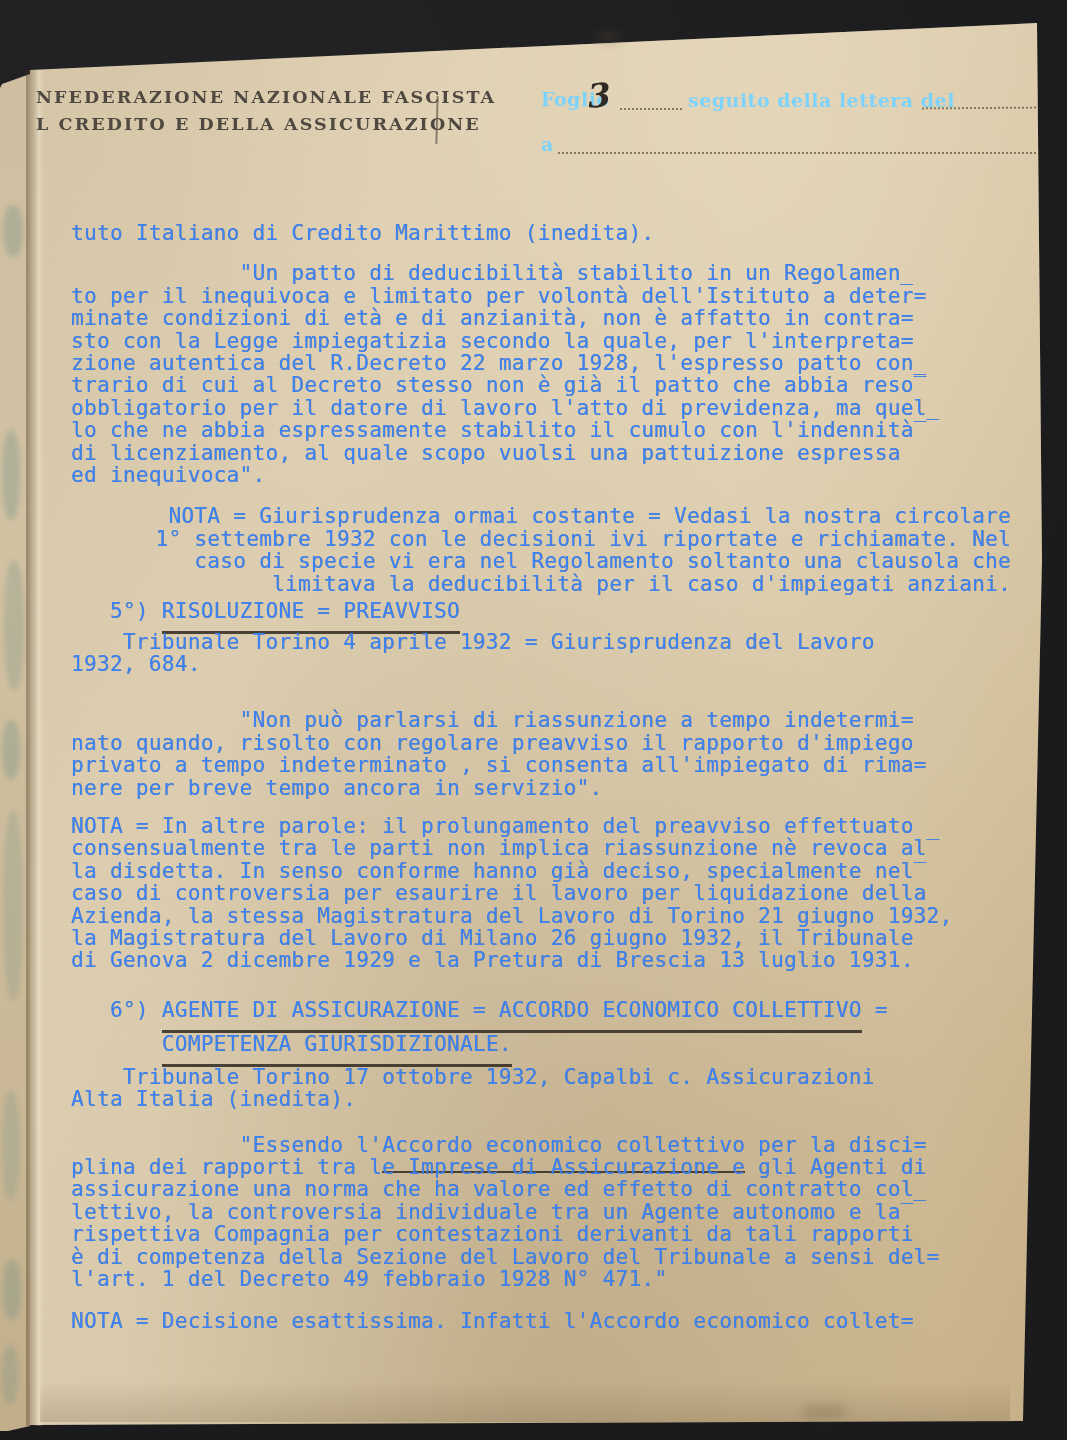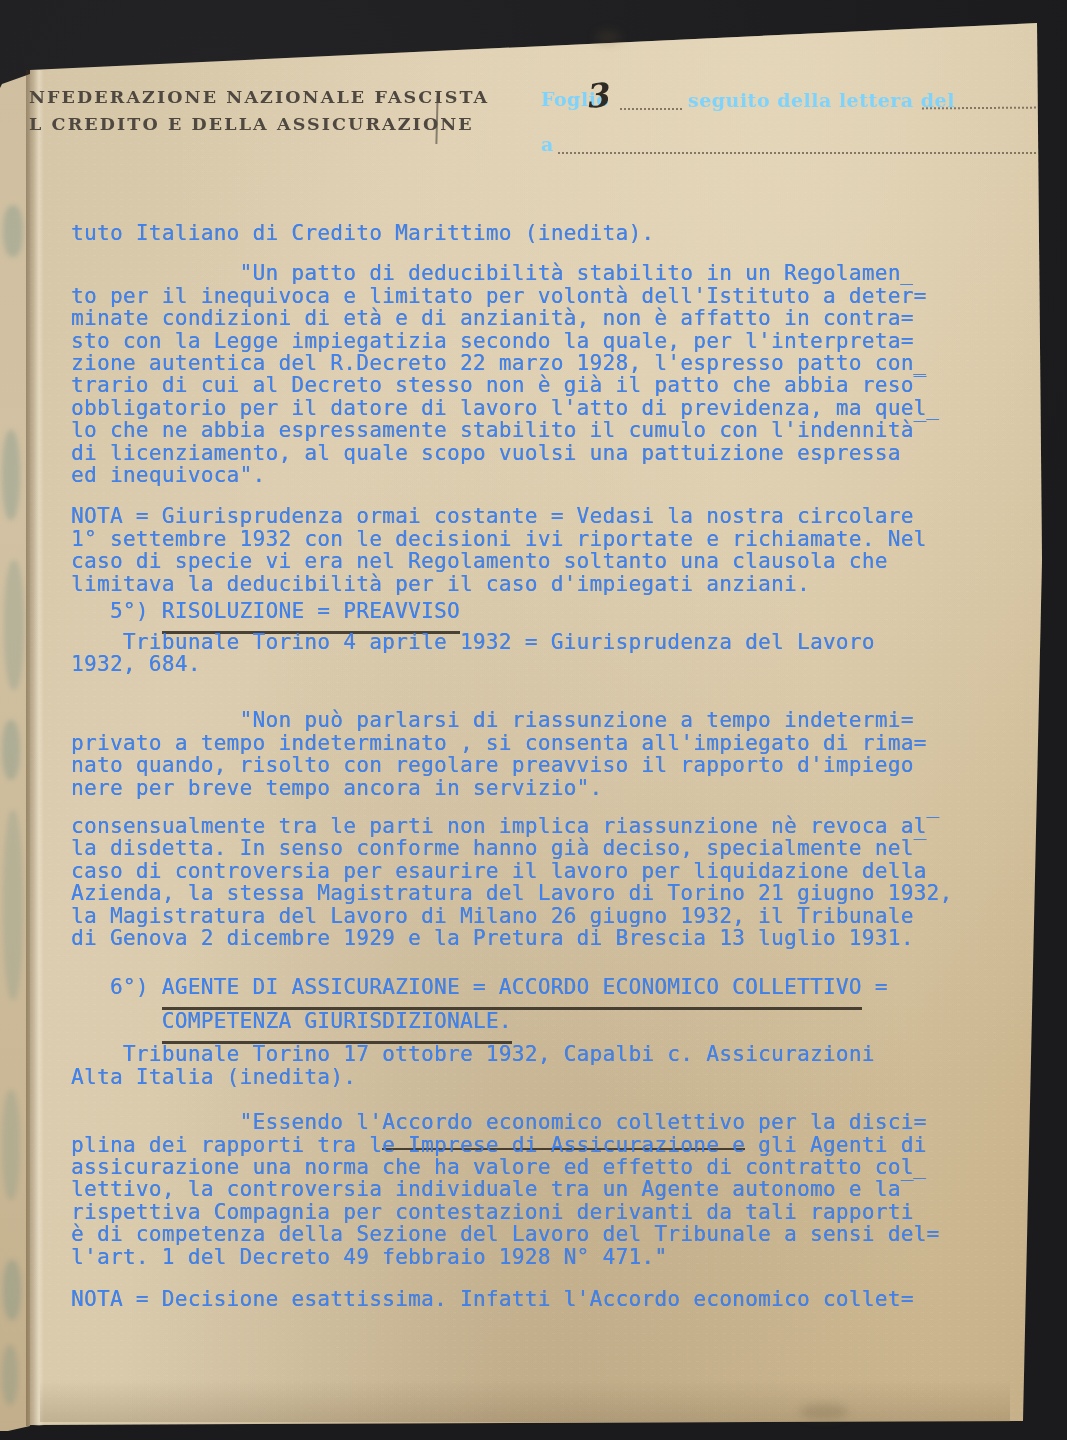--- a/index.html
+++ b/index.html
@@ -35,21 +35,21 @@
     background:linear-gradient(90deg,rgba(70,50,25,.40) 0%,rgba(70,50,25,.14) 42%,rgba(255,252,240,.28) 72%,rgba(0,0,0,0) 100%);
   }
   .bottom-shade{
     position:absolute;left:40px;top:1380px;width:970px;height:42px;z-index:2;
     background:linear-gradient(180deg,transparent,rgba(105,85,55,.22));
   }
   
   .bleed{position:absolute;z-index:2;filter:blur(2.5px);background:rgba(100,135,128,.30);border-radius:45%;}
   
   .letterhead{
-    position:absolute;left:29px;top:84px;z-index:3;
+    position:absolute;left:36px;top:84px;z-index:3;
     color:#4e4840;font-size:17.5px;font-weight:700;letter-spacing:2.1px;line-height:27px;
   }
   .form-label{
     position:absolute;z-index:3;color:#7dd3fc;font-size:19px;letter-spacing:.5px;font-weight:600;
   }
   .foglio-value{
     position:absolute;left:588px;top:76px;z-index:3;color:#2f2b24;
     font-size:33px;font-weight:700;font-style:italic;transform:rotate(-4deg);
     font-family:"DejaVu Serif",serif;
   }
@@ -73,21 +73,21 @@
     font-family:"DejaVu Sans Mono", monospace;
     font-size:21px;line-height:22.4px;letter-spacing:.32px;
     color:#3b82f6;white-space:pre;
     text-shadow:.3px .4px .5px rgba(58,50,38,.45);
   }
   .u{border-bottom:2px solid rgba(52,46,35,.88);padding-bottom:14px;}
   .t-heading .u,.t-heading-wide .u{border-bottom-width:3px;padding-bottom:8px;}
   .t-heading-wide .line{line-height:34px;}
   .block:nth-child(1){margin-bottom:18px;}
   .block:nth-child(2){margin-bottom:19px;}
-  .block:nth-child(3){margin-bottom:5px;}
+  .block:nth-child(3){margin-bottom:5px;text-align:right;}
   .block:nth-child(4){margin-bottom:8px;}
   .block:nth-child(5){margin-bottom:34px;}
   .block:nth-child(6){margin-bottom:16px;}
   .block:nth-child(7){margin-bottom:21px;}
   .block:nth-child(8){margin-bottom:5px;}
   .block:nth-child(9){margin-bottom:23px;}
   .block:nth-child(10){margin-bottom:20px;}
 </style>
 </head>
 <body>
@@ -147,25 +147,26 @@
     </div>
     <div class="block t-heading">
       <div class="line">   5°) <span class="u">RISOLUZIONE = PREAVVISO</span></div>
     </div>
     <div class="block t-citation">
       <div class="line">    Tribunale Torino 4 aprile 1932 = Giurisprudenza del Lavoro</div>
       <div class="line">1932, 684.</div>
     </div>
     <div class="block t-quote">
       <div class="line">             "Non può parlarsi di riassunzione a tempo indetermi=</div>
+      <div class="line">nato quando, risolto con regolare preavviso il rapporto d'impiego</div>
       <div class="line">privato a tempo indeterminato , si consenta all'impiegato di rima=</div>
-      <div class="line">nato quando, risolto con regolare preavviso il rapporto d'impiego</div>
       <div class="line">nere per breve tempo ancora in servizio".</div>
     </div>
     <div class="block t-note">
+      <div class="line">NOTA = In altre parole: il prolungamento del preavviso effettuato</div>
       <div class="line">consensualmente tra le parti non implica riassunzione nè revoca al‾</div>
       <div class="line">la disdetta. In senso conforme hanno già deciso, specialmente nel‾</div>
       <div class="line">caso di controversia per esaurire il lavoro per liquidazione della</div>
       <div class="line">Azienda, la stessa Magistratura del Lavoro di Torino 21 giugno 1932,</div>
       <div class="line">la Magistratura del Lavoro di Milano 26 giugno 1932, il Tribunale</div>
       <div class="line">di Genova 2 dicembre 1929 e la Pretura di Brescia 13 luglio 1931.</div>
     </div>
     <div class="block t-heading-wide">
       <div class="line">   6°) <span class="u">AGENTE DI ASSICURAZIONE = ACCORDO ECONOMICO COLLETTIVO</span> =</div>
       <div class="line">       <span class="u">COMPETENZA GIURISDIZIONALE.</span></div>

